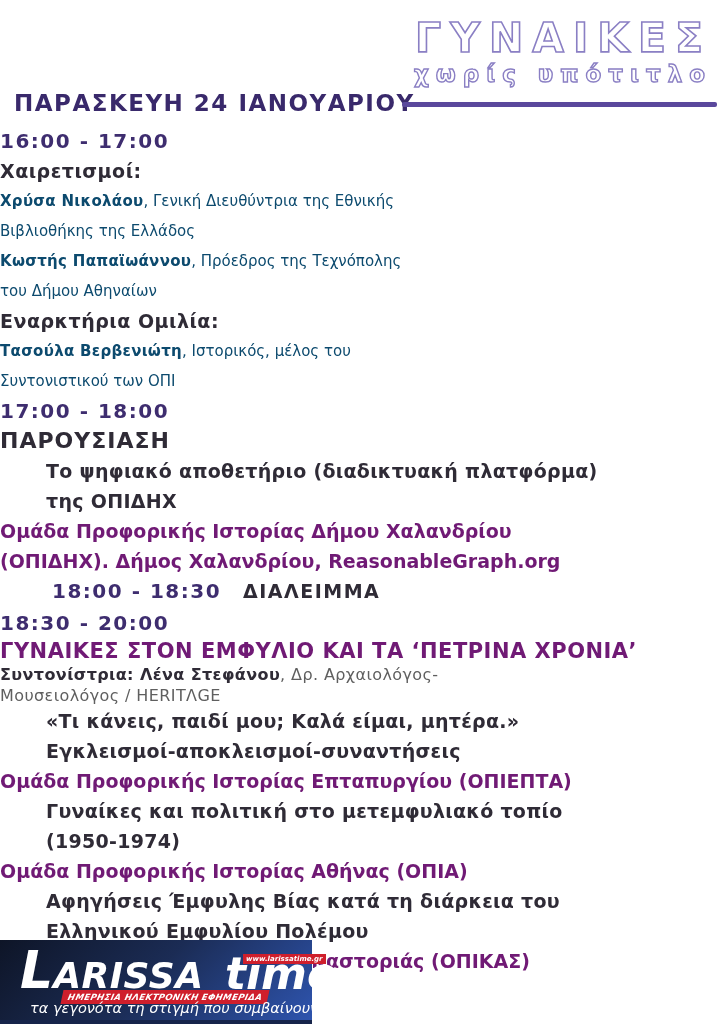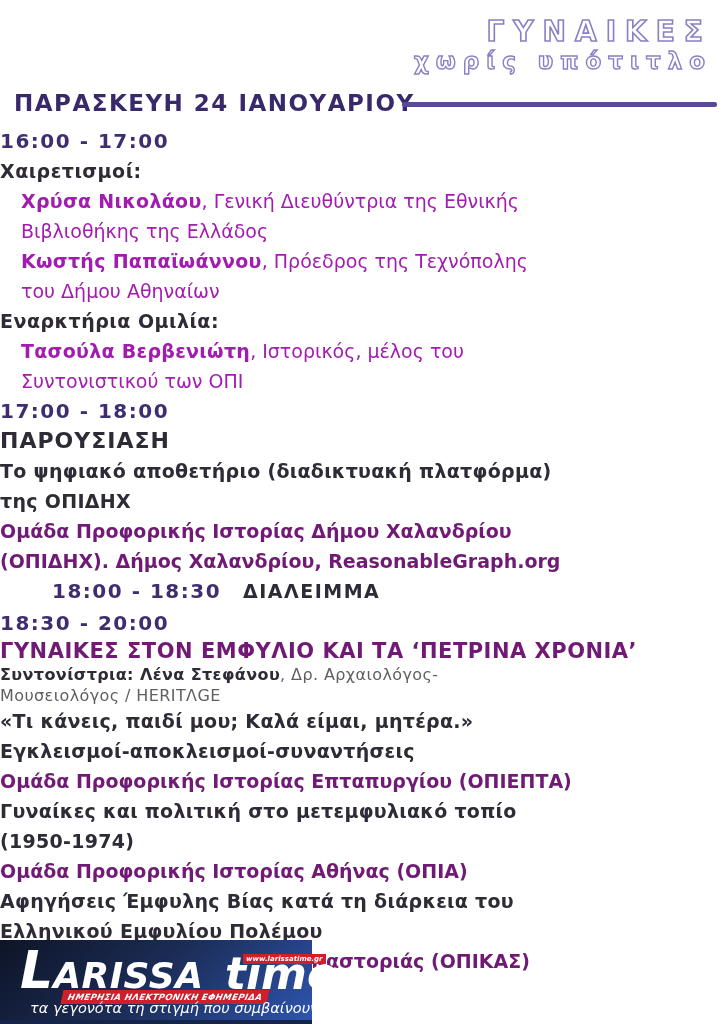--- a/index.html
+++ b/index.html
@@ -3,21 +3,21 @@
 <meta charset="utf-8">
 <style>
   html,body{margin:0;padding:0;background:#ffffff;}
   .page{
     position:relative;width:722px;height:1024px;overflow:hidden;
     background:#ffffff;font-family:"DejaVu Sans",sans-serif;color:#2f2b36;
   }
   
   .brand{position:absolute;top:18px;right:10px;text-align:right;line-height:1;}
   .brand-title{
-    font-size:28px;font-weight:bold;letter-spacing:9px;
+    font-size:41px;font-weight:bold;letter-spacing:9px;
     color:#8a7fc4;-webkit-text-fill-color:#ffffff;-webkit-text-stroke:1.6px #8a7fc4;
     white-space:nowrap;
   }
   .brand-sub{
     margin-top:4px;font-size:23px;font-weight:bold;letter-spacing:7px;
     color:#8a7fc4;-webkit-text-fill-color:#ffffff;-webkit-text-stroke:1.4px #8a7fc4;
     white-space:nowrap;
     margin-left:28px;
   }
   
@@ -25,24 +25,24 @@
     position:absolute;left:14px;top:90px;font-size:23px;font-weight:bold;
     letter-spacing:1.5px;color:#39296b;white-space:nowrap;
   }
   .rule{position:absolute;left:402px;right:5px;top:102px;height:5px;background:#5a489c;border-radius:2px;}
   
   .content{position:absolute;left:0;top:126px;width:660px;}
   .content p{margin:0;}
   .ml{white-space:pre-line;}
   .time{margin-left:52px;font-size:20px;font-weight:bold;letter-spacing:1.5px;color:#3e2d6f;line-height:30px;}
   .sec-label{margin-left:52px;font-size:19px;font-weight:bold;letter-spacing:.5px;color:#2f2b36;line-height:30px;}
-  .item{margin-left:90px;font-size:19px;line-height:30px;color:#a21caf;padding-left:21px;}
+  .item{margin-left:90px;font-size:15px;line-height:30px;color:#0c4a6e;}
   .item b{letter-spacing:.3px;}
   .type-label{margin-left:45px;font-size:22px;font-weight:bold;letter-spacing:1px;color:#2f2b36;line-height:30px;}
-  .talk-title{margin-left:90px;font-size:19px;font-weight:bold;letter-spacing:.3px;color:#2f2b36;line-height:30px;}
+  .talk-title{margin-left:90px;font-size:19px;font-weight:bold;letter-spacing:.3px;color:#2f2b36;line-height:30px;padding-left:46px;}
   .org{margin-left:90px;font-size:19px;color:#701a75;line-height:30px;font-weight:bold;}
   .break-row{line-height:30px;}
   .break-label{display:inline-block;margin-left:22px;font-size:19px;font-weight:bold;letter-spacing:1.5px;color:#2f2b36;}
   .headline{margin-left:45px;font-size:21px;font-weight:bold;letter-spacing:.5px;color:#701a75;line-height:26px;}
   .moderator{margin-left:45px;font-size:16px;line-height:21px;color:#5f5f5f;letter-spacing:.4px;}
   .moderator b{color:#2f2b36;}
   .mt6{margin-top:6px;} .mt10{margin-top:10px;} .mt2{margin-top:2px;} .mt8{margin-top:8px;}
   
   .wm{
     position:absolute;left:0;top:940px;width:312px;height:84px;z-index:5;

